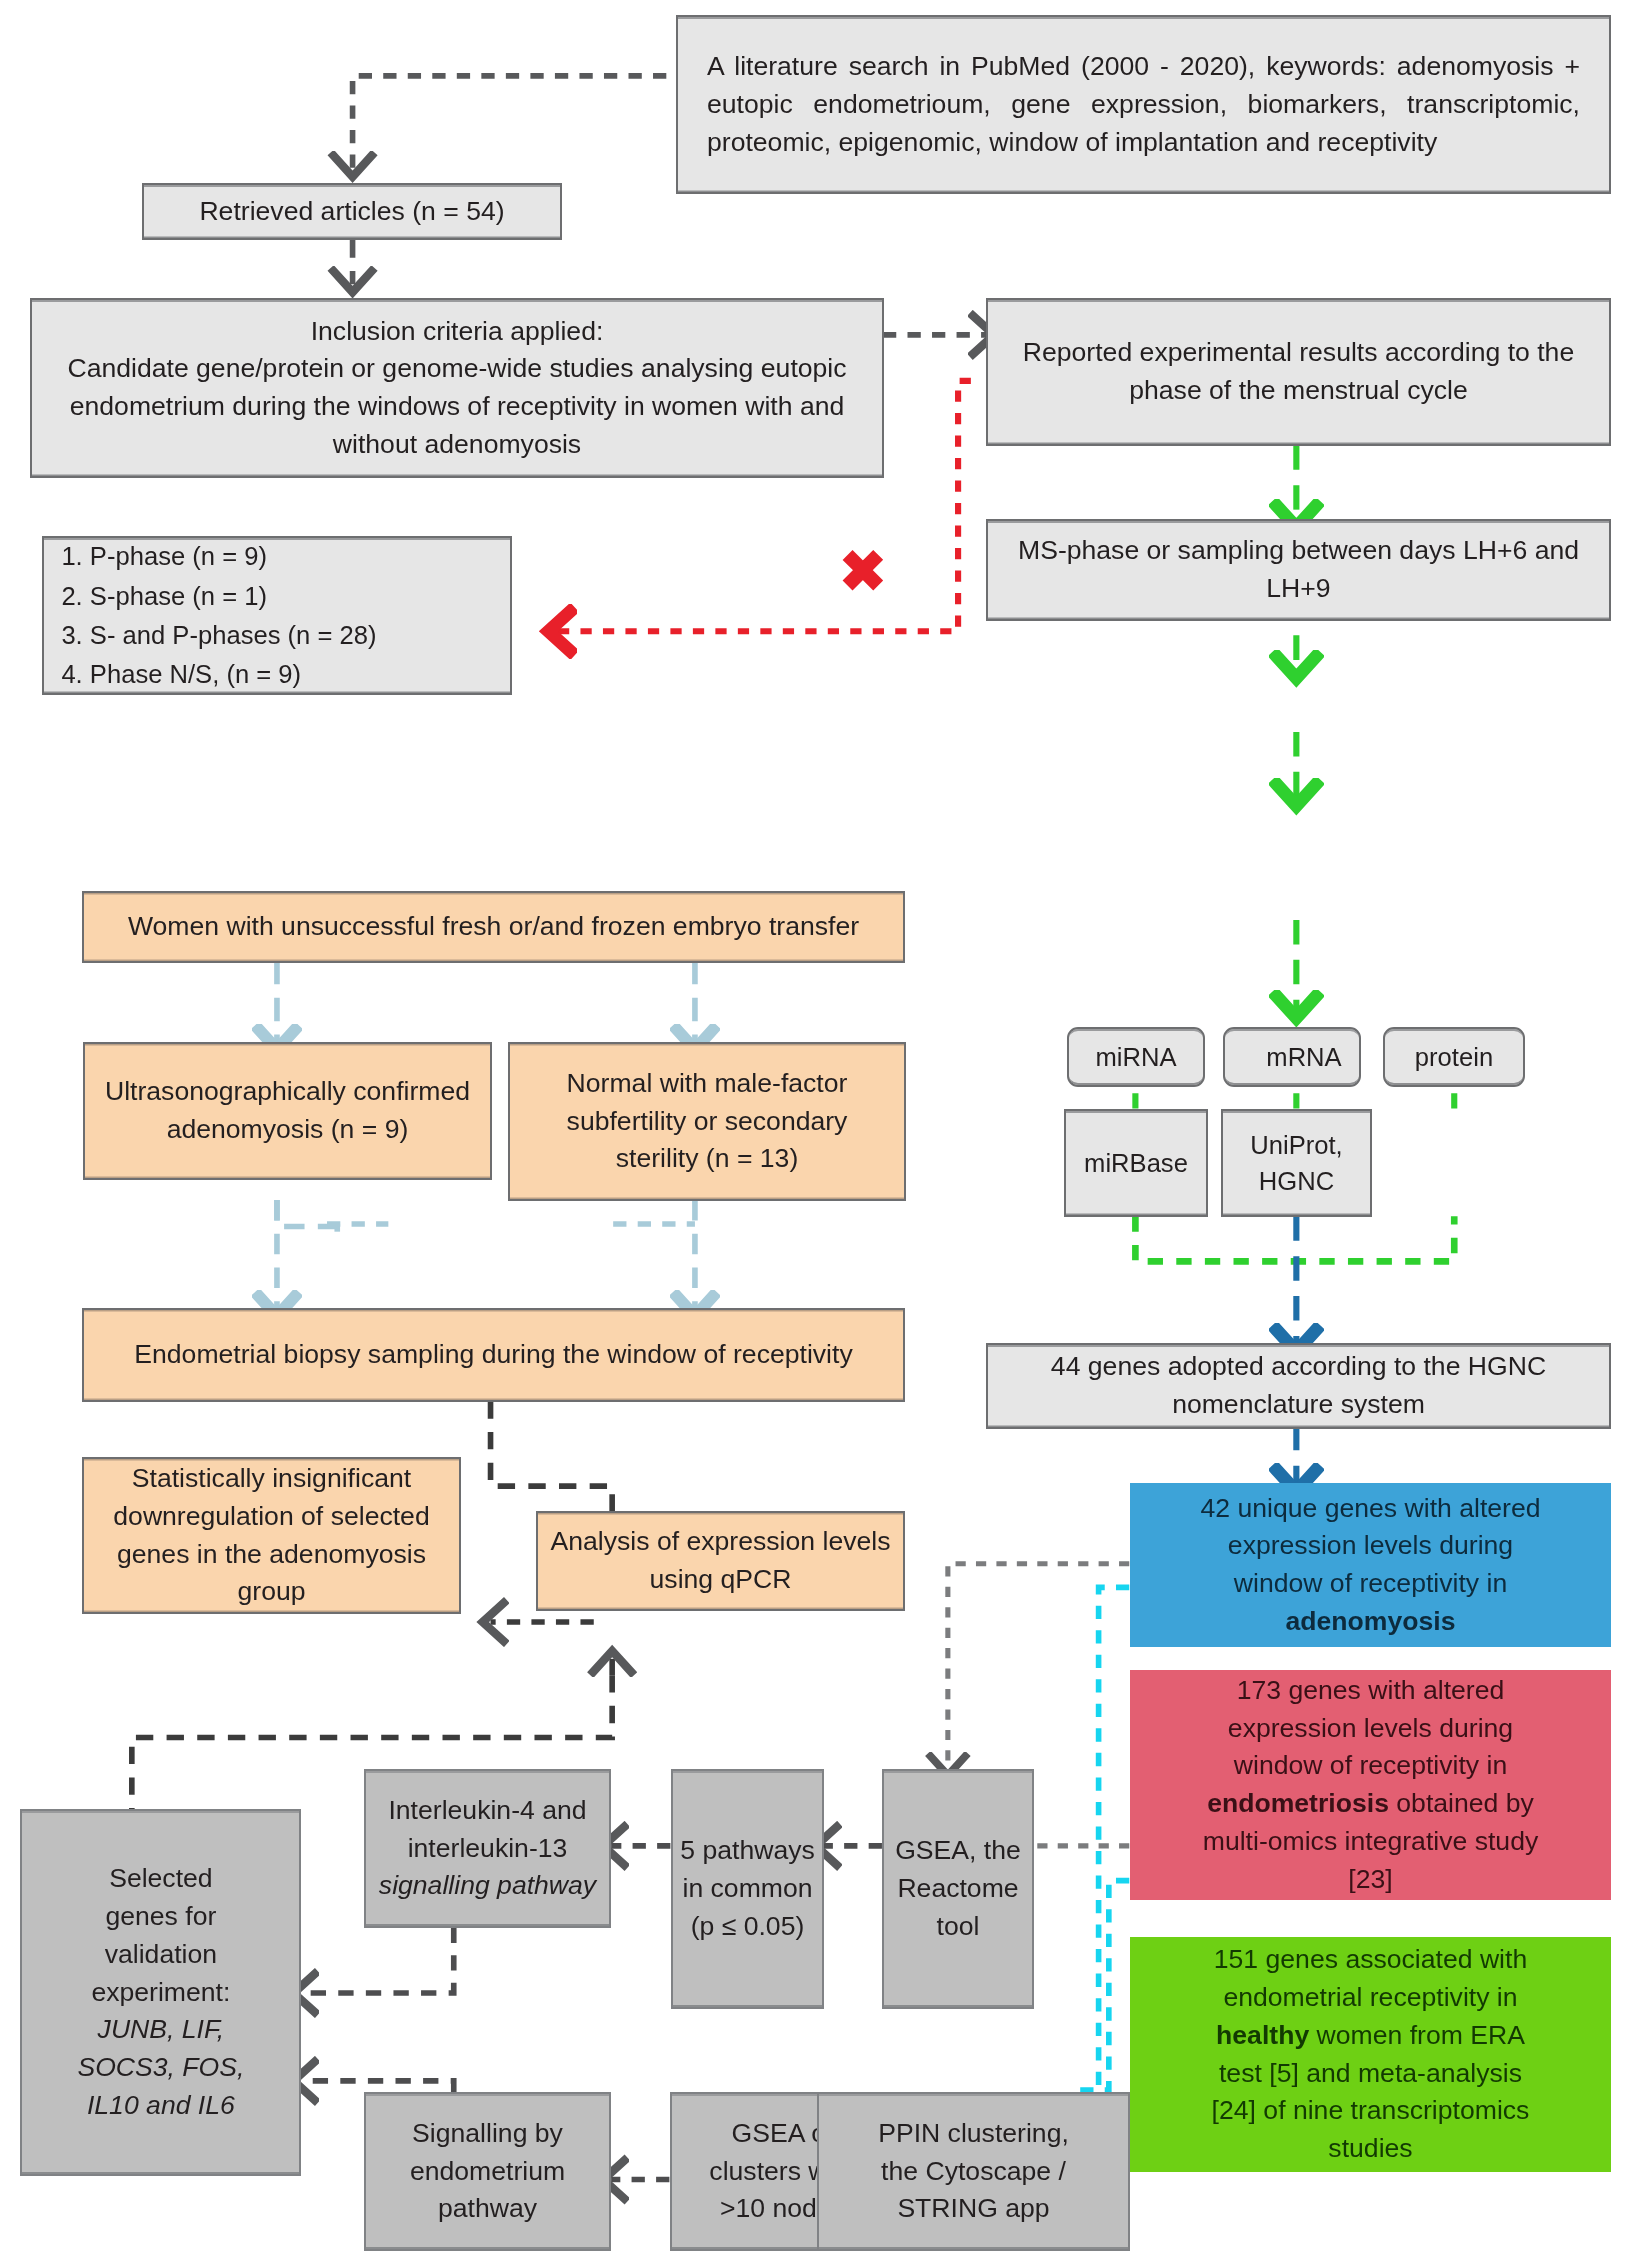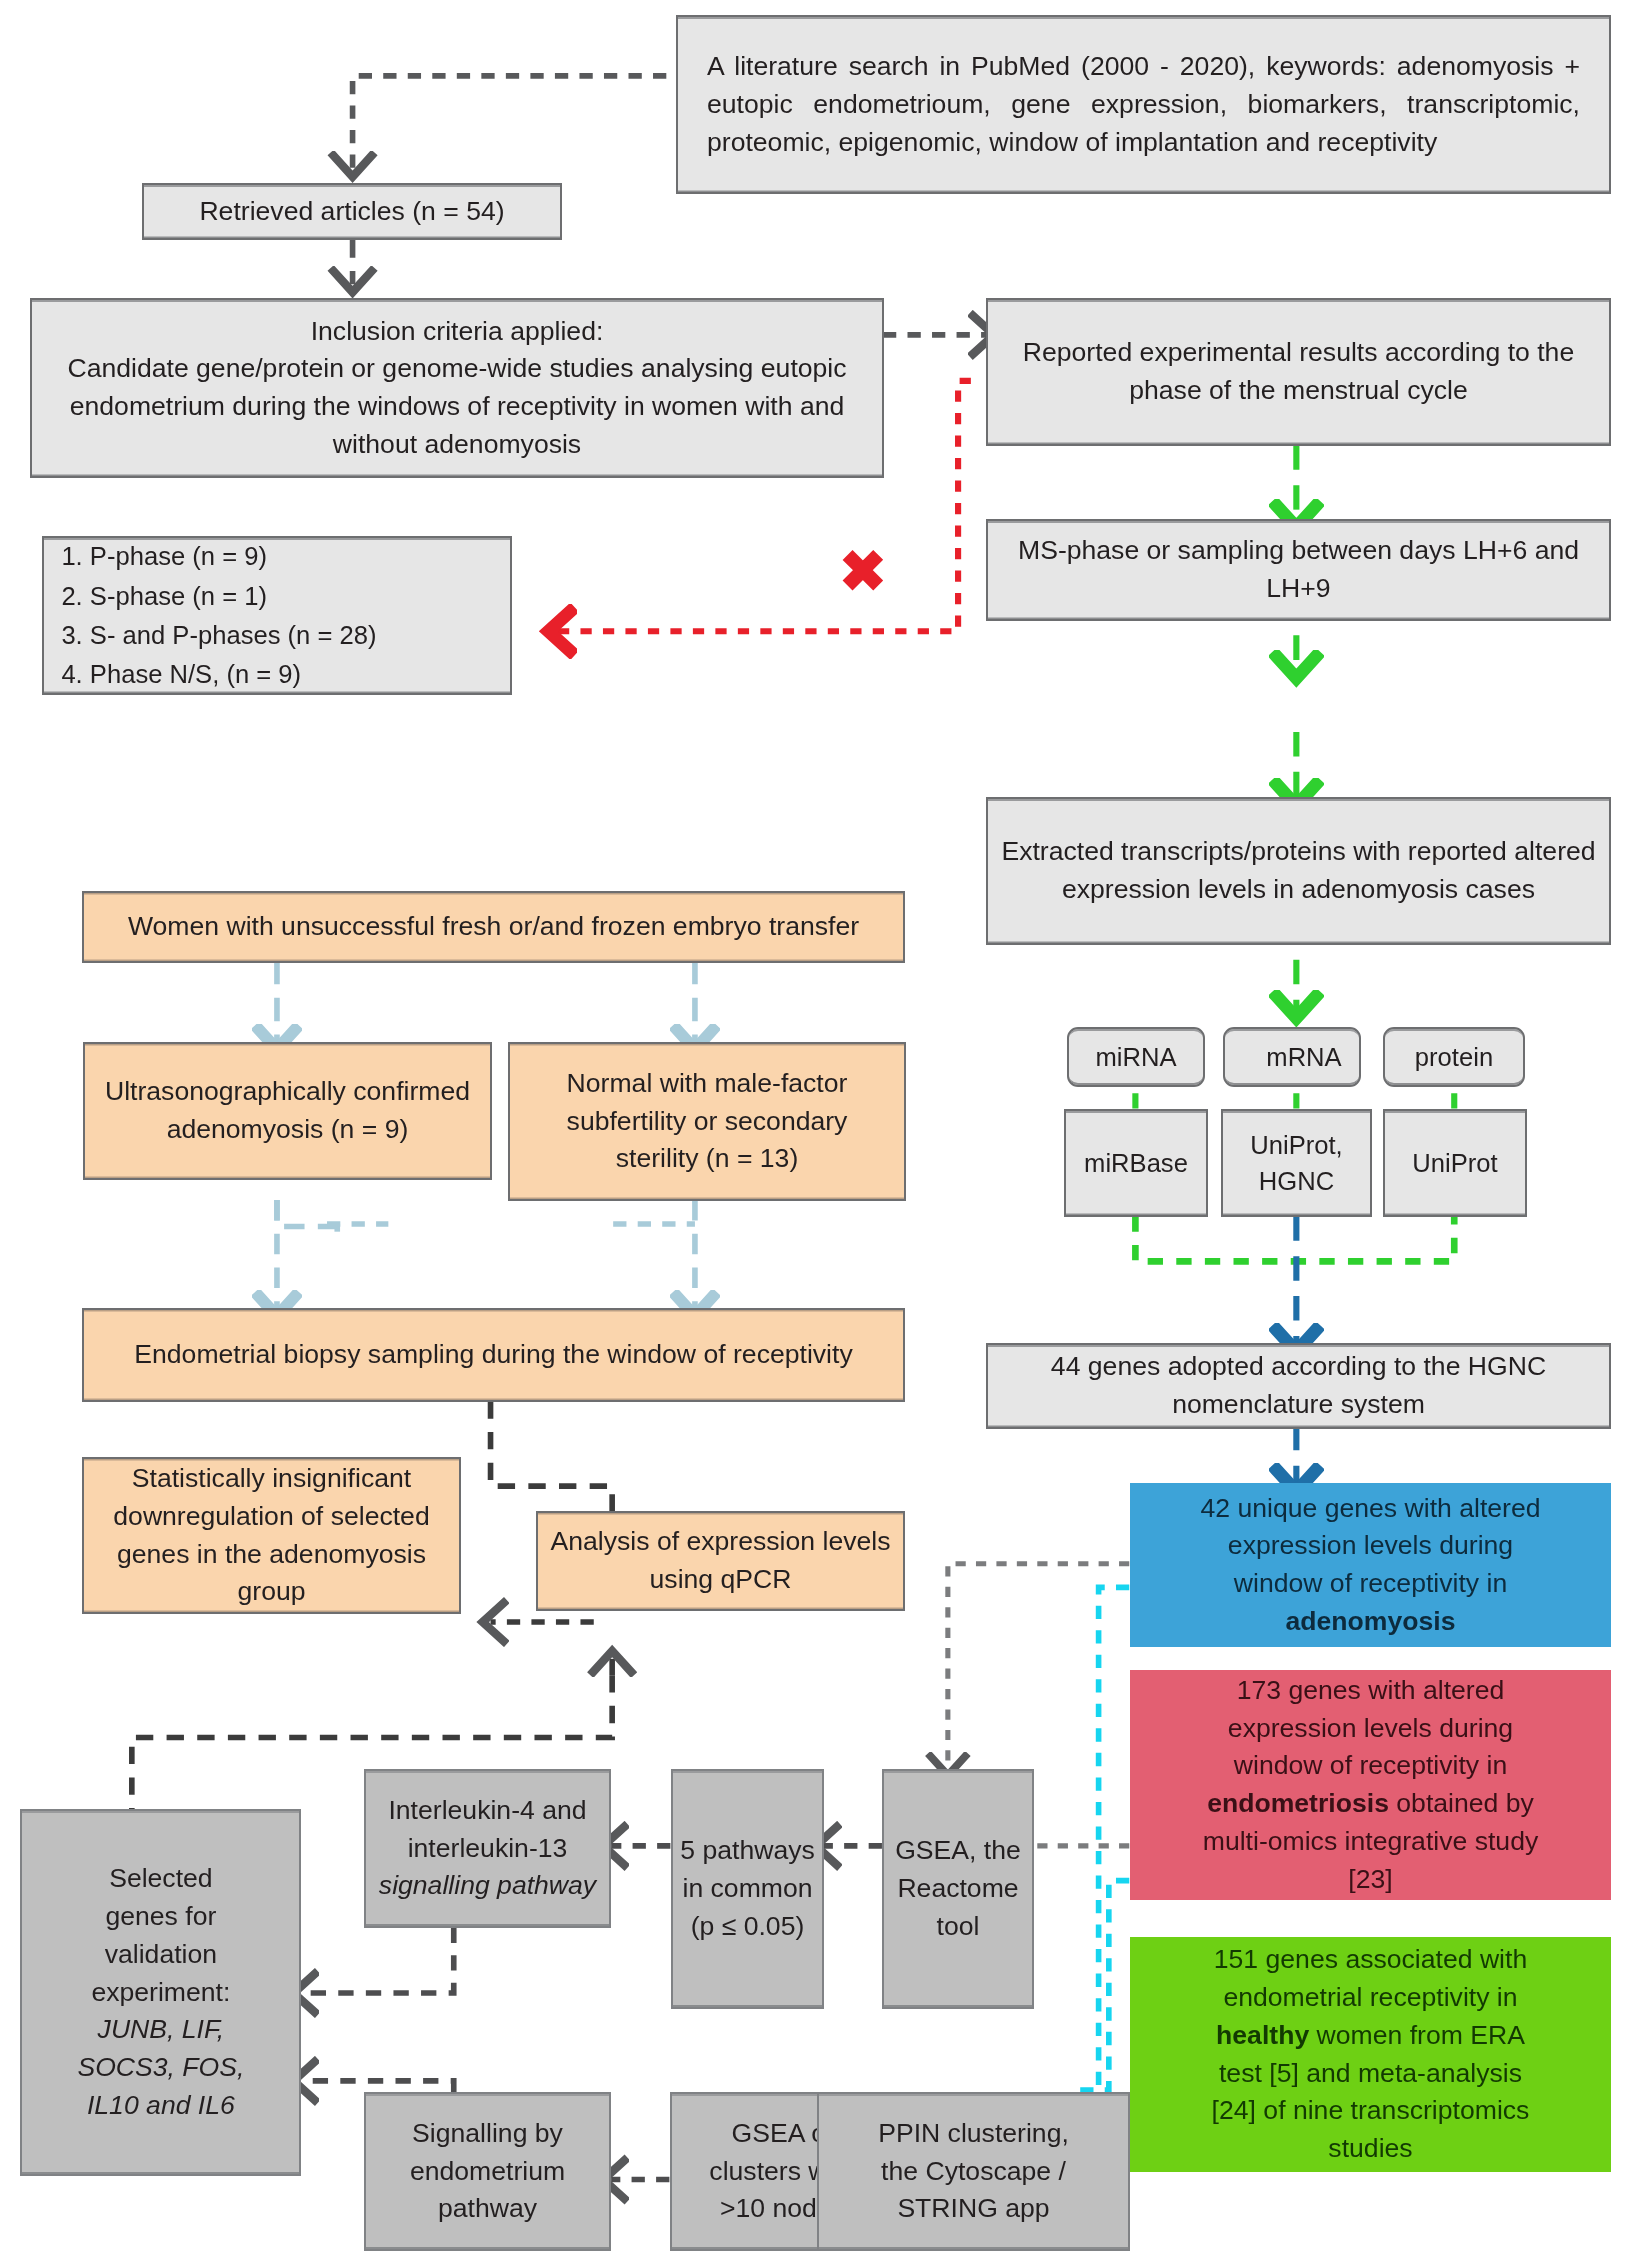--- a/index.html
+++ b/index.html
@@ -153,42 +153,36 @@
 
   <div class="box grey" style="left:986px;top:298px;width:625px;height:148px;font-size:26.6px;">
     <div class="inner">Reported experimental results according to the phase of the menstrual cycle</div>
   </div>
 
   <div class="box grey" style="left:986px;top:519px;width:625px;height:102px;font-size:26.6px;">
     <div class="inner">MS-phase or sampling between days LH+6 and LH+9</div>
   </div>
 
 
-  <div class="box grey" style="left:986px;top:797px;width:625px;height:148px;font-size:26.6px;">
-    <div class="inner">Extracted transcripts/proteins with reported altered expression levels in adenomyosis cases</div>
-  </div>
 
   <div class="box pill" style="left:1067px;top:1008px;width:138px;height:60px;font-size:25.6px;">
     <div>miRNA</div>
   </div>
   <div class="box pill" style="left:1223px;top:1008px;width:138px;height:60px;font-size:25.6px;padding-left:24px;">
     <div>mRNA</div>
   </div>
   <div class="box pill" style="left:1383px;top:1008px;width:142px;height:60px;font-size:25.6px;">
     <div>protein</div>
   </div>
 
   <div class="box grey" style="left:1064px;top:1109px;width:144px;height:108px;font-size:25.6px;">
     <div>miRBase</div>
   </div>
   <div class="box grey" style="left:1221px;top:1109px;width:151px;height:108px;font-size:25.6px;">
     <div class="inner" style="padding:0 4.1px;">UniProt, HGNC</div>
-  </div>
-  <div class="box grey" style="left:1383px;top:1109px;width:144px;height:108px;font-size:25.6px;">
-    <div>UniProt</div>
   </div>
 
   <div class="box grey" style="left:986px;top:1343px;width:625px;height:86px;font-size:26.6px;">
     <div class="inner">44 genes adopted according to the HGNC nomenclature system</div>
   </div>
 
   <div class="box orange" style="left:82px;top:891px;width:823px;height:72px;font-size:26.6px;">
     <div class="inner">Women with unsuccessful fresh or/and frozen embryo transfer</div>
   </div>
 

